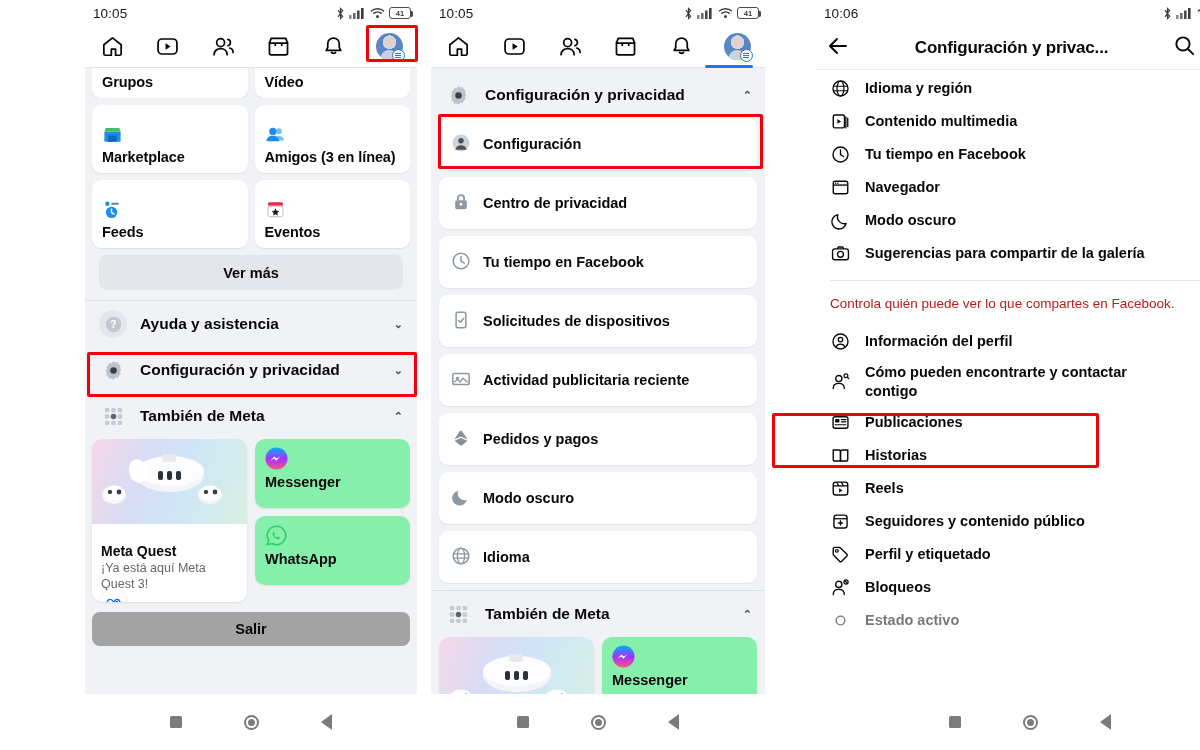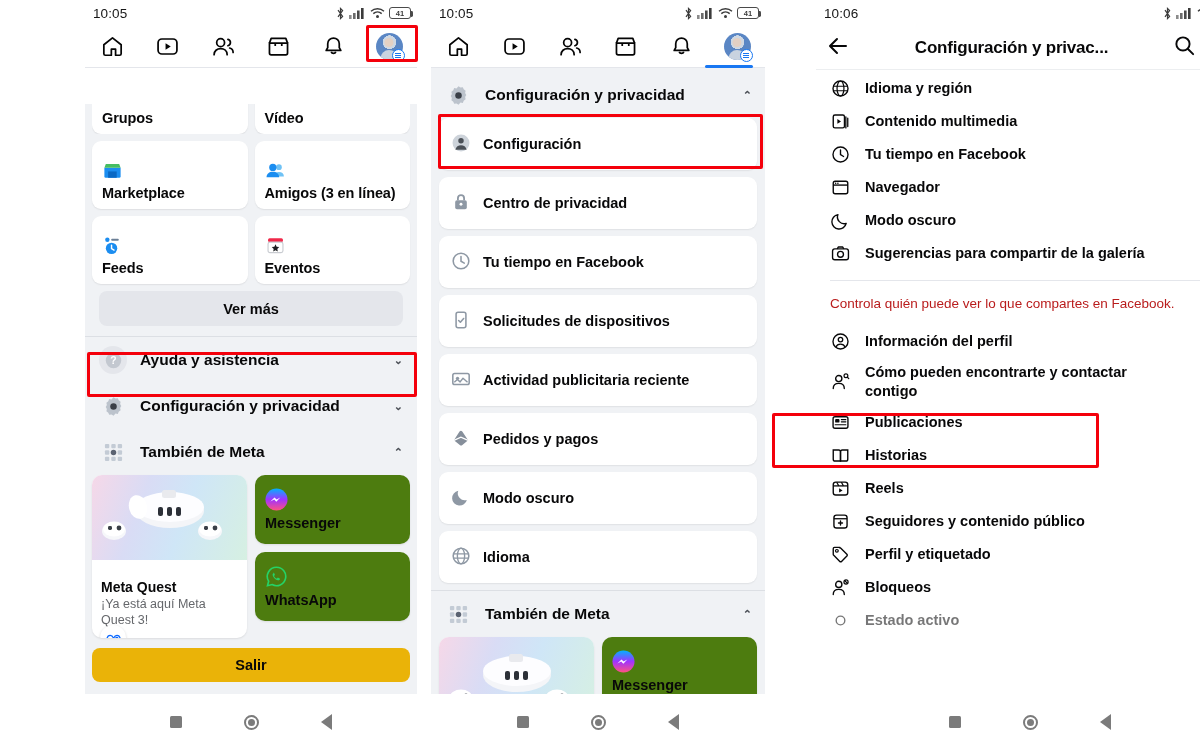--- a/index.html
+++ b/index.html
@@ -65,21 +65,21 @@
   }
   .avatar-badge i {
     display:block; width:6px; height:5px;
     background: linear-gradient(#1877f2 0 1px, transparent 1px 2px, #1877f2 2px 3px, transparent 3px 4px, #1877f2 4px 5px);
   }
   .tab-underline {
     position:absolute; bottom:-1px; height:3px; background:#1877f2; border-radius:2px;
   }
 
   
-  .p1body { background:#f0f2f5; height: calc(750px - 26px - 42px - 56px); overflow:hidden;margin-top:36px; }
+  .p1body { background:#f0f2f5; height: calc(750px - 26px - 42px - 56px); overflow:hidden; }
   .cards-wrap { padding: 0 7px; }
   .card-grid { display:grid; grid-template-columns: 1fr 1fr; gap: 7px; }
   .shortcut {
     background:#fff; border-radius:9px; height:68px; padding:8px 10px;
     display:flex; flex-direction:column; justify-content:flex-end; gap:4px;
     box-shadow: 0 1px 1.5px rgba(0,0,0,.08);
   }
   .shortcut .sc-label { font-size:14.5px; color:#080809; font-weight:700; letter-spacing:-.1px;}
   .shortcut .sc-ico { height:22px; display:flex; align-items:flex-end; }
   .row-clip { height: 30px; overflow:hidden; display:grid; grid-template-columns:1fr 1fr; gap:7px; }
@@ -108,28 +108,28 @@
   }
   .quest-meta-badge {
     position:absolute; left:8px; bottom:-13px; width:26px; height:26px; border-radius:50%;
     background:#fff; display:flex; align-items:center; justify-content:center;
     box-shadow:0 1px 3px rgba(0,0,0,.18); font-size:14px; color:#0866ff;
   }
   .quest-txt { padding: 19px 9px 10px; }
   .quest-title { font-size:14px; font-weight:700; color:#080809; }
   .quest-sub { font-size:12.5px; color:#65676b; line-height:1.25; margin-top:2px; }
   .app-card {
-    background:#4d7c0f; border-radius:10px; height:69px; padding:8px 10px;
-    display:flex; flex-direction:column; justify-content:center;
+    background:#86efac; border-radius:10px; height:69px; padding:8px 10px;
+    display:flex; flex-direction:column; justify-content:flex-start;
     box-shadow:0 1px 2px rgba(0,0,0,.09);
   }
   .app-card .ac-label { font-size:14.5px; font-weight:700; color:#080809; }
   .apps-col { display:flex; flex-direction:column; gap:8px; }
   .salir {
-    margin: 10px 7px 0; background:#eab308; border-radius:8px; height:34px;
+    margin: 10px 7px 0; background:#a3a3a3; border-radius:8px; height:34px;
     display:flex; align-items:center; justify-content:center;
     font-size:14.5px; font-weight:700; color:#080809;
   }
 
   
   .p2body { background:#f0f2f5; height: calc(750px - 26px - 42px - 56px); overflow:hidden; padding-top: 4px;}
   .sect-head {
     height: 46px; display:flex; align-items:center; gap:13px; padding: 0 13px;
     font-size:15.5px; font-weight:700; color:#080809;
   }

